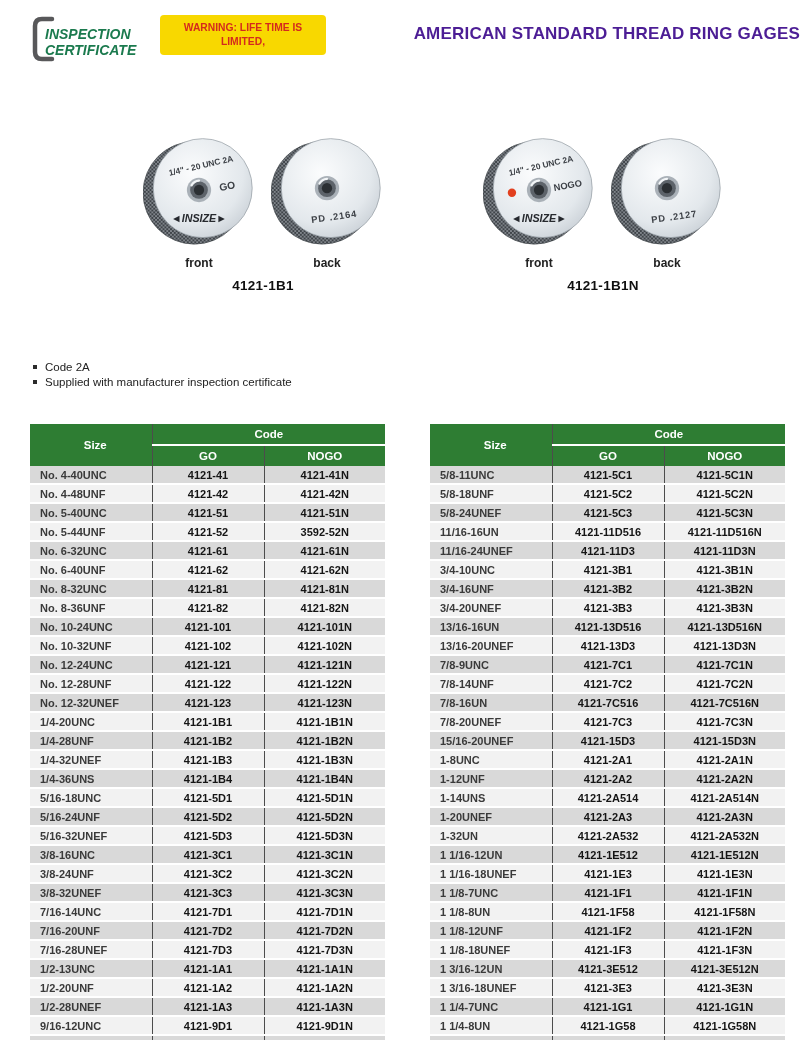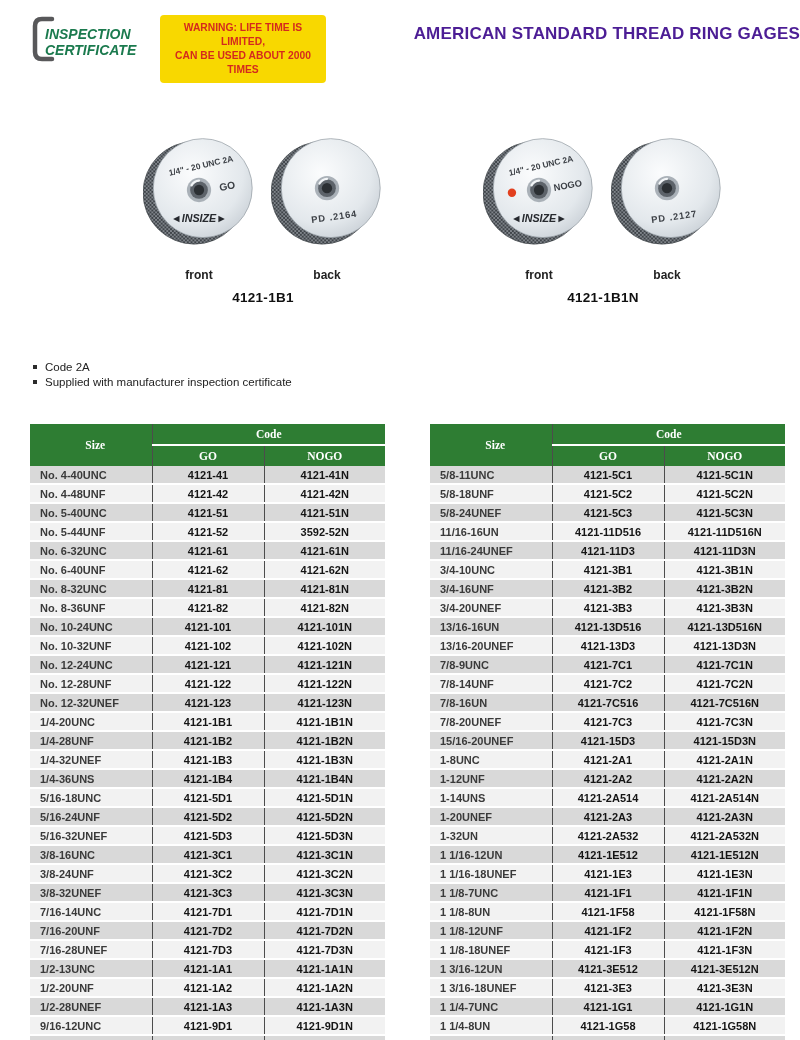--- a/index.html
+++ b/index.html
@@ -21,34 +21,34 @@
     position:absolute;right:0;top:24px;
     font-size:17px;font-weight:bold;color:#4c1d95;letter-spacing:.2px;
     white-space:nowrap;
   }
   
   .product{position:absolute;width:270px;top:134px;}
   .product.p-left{left:128px;}
   .product.p-right{left:468px;}
   .gage-pair{display:flex;justify-content:center;gap:16px;}
   .gage{margin:0;text-align:center;}
-  .gage figcaption{font-size:12px;font-weight:bold;color:#222;margin-top:18px;}
+  .gage figcaption{font-size:12px;font-weight:bold;color:#222;margin-top:6px;}
   .model-code{text-align:center;font-size:13.5px;font-weight:bold;color:#101010;margin-top:8px;letter-spacing:.3px;}
   
   .features{position:absolute;left:33px;top:360px;list-style:none;margin:0;padding:0;}
   .features li{font-size:11.5px;color:#222;line-height:15px;}
   .blt{display:inline-block;width:4px;height:4px;background:#2b2b2b;margin-right:8px;vertical-align:2px;}
   
   .table-wrap{position:absolute;top:424px;width:355px;}
   .tw-left{left:30px;}
   .tw-right{left:430px;}
   .gtable{border-collapse:collapse;width:100%;table-layout:fixed;}
   .gtable th{
     background:var(--hdr-green,#2e7d33);color:#fff;
-    font-size:11.5px;font-weight:bold;height:18px;font-family:Liberation Serif, serif;
+    font-size:11.5px;font-weight:bold;height:18px;
   }
   .size-th{text-align:center;padding-left:10px;vertical-align:middle;}
   .code-th{border-left:1px solid #4c4c4c;border-bottom:2px solid #fff;text-align:center;}
   .go-th,.nogo-th{text-align:center;}
   .go-th{border-left:1px solid #4c4c4c;}
   .nogo-th{border-left:1px solid #4c4c4c;}
   .gtable td{
     height:15px;border-bottom:2px solid #fff;font-size:11px;
     overflow:hidden;white-space:nowrap;
   }
@@ -79,21 +79,20 @@
 <div class="cert-logo">
   <svg width="138" height="54" viewBox="0 0 138 54">
     <path d="M24,7 H14 Q7,7 7,14 V40 Q7,47 14,47 H24" fill="none" stroke="#58585a" stroke-width="4.5" stroke-linecap="round" stroke-linejoin="round"></path>
     <text x="17" y="27" font-style="italic" font-weight="bold" font-size="14" fill="#1b7a4e">INSPECTION</text>
     <text x="17" y="43" font-style="italic" font-weight="bold" font-size="14" fill="#1b7a4e">CERTIFICATE</text>
   </svg>
 </div>
 
 <div class="warning-box">
   <div>WARNING: LIFE TIME IS LIMITED,</div>
-  <div>CAN BE USED ABOUT 2000 TIMES</div>
 </div>
 
 <div class="page-title">AMERICAN STANDARD THREAD RING GAGES</div>
 
 <div class="product p-left">
   <div class="gage-pair">
     <figure class="gage">
       <svg width="112" height="112" viewBox="0 0 120 120">
         <circle cx="55" cy="63" r="55" fill="url(#knurlPat)" stroke="#3c4045" stroke-width="0.6"></circle>
         <circle cx="64" cy="58" r="53" fill="url(#faceGrad)" stroke="#98a0a7" stroke-width="0.8"></circle>

